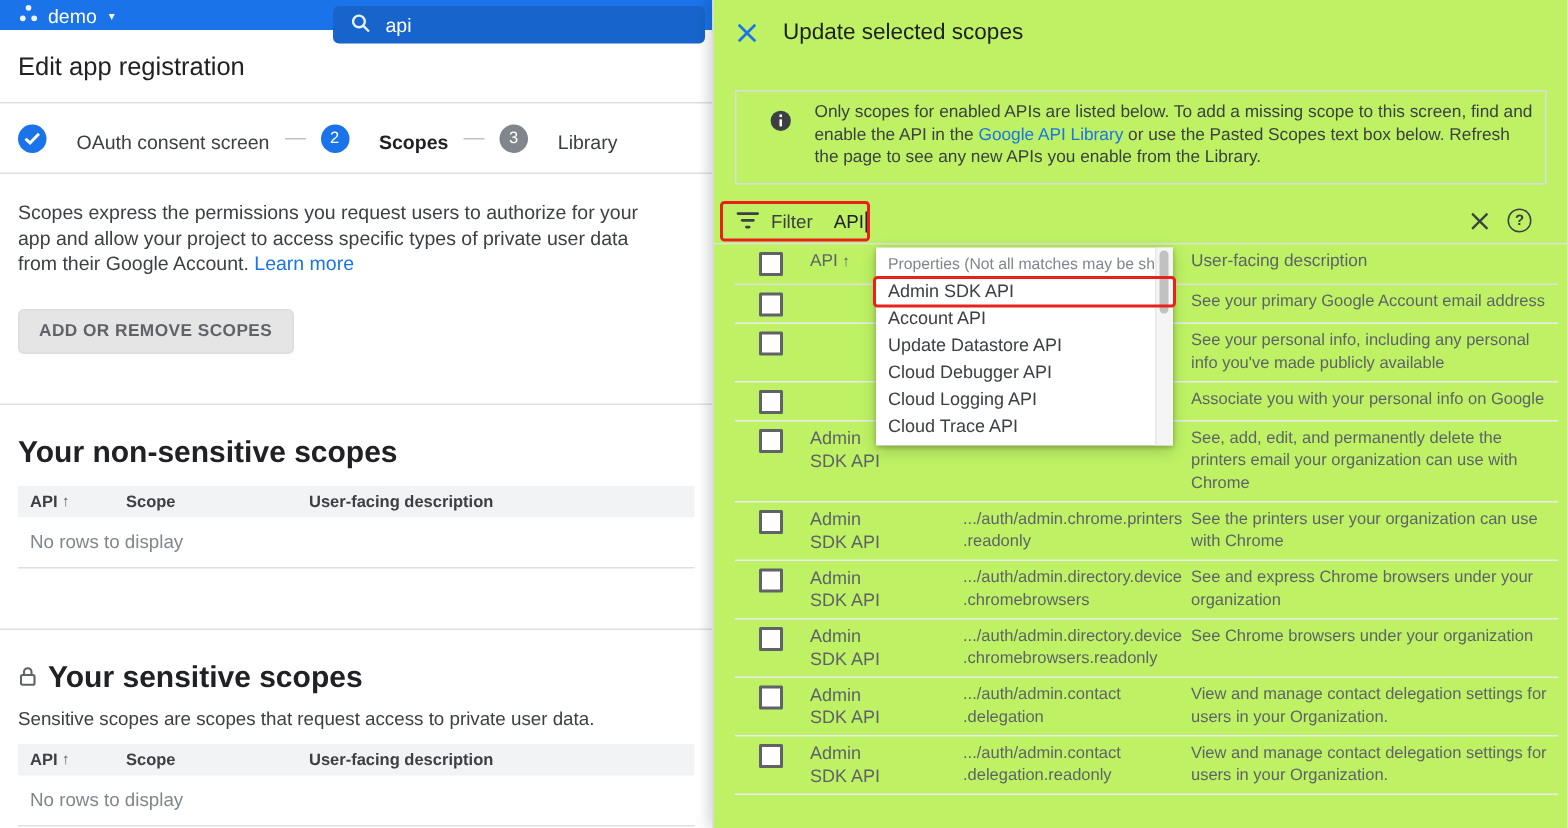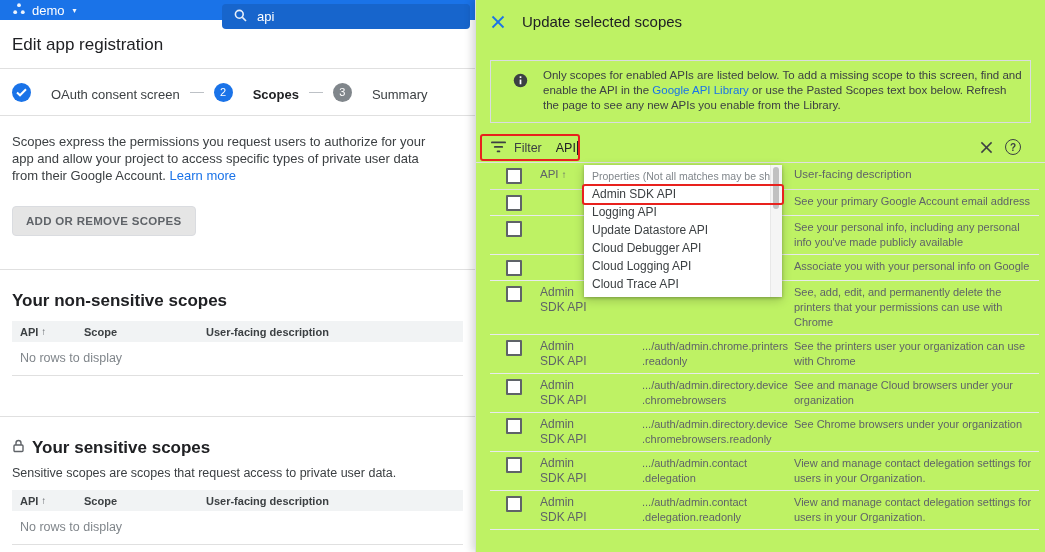--- a/index.html
+++ b/index.html
@@ -34,21 +34,21 @@
   .intro{margin:17px 12px 0;width:432px;font-size:13px;line-height:17px;color:#3c4043}
   a{color:var(--c-link,#1a73e8);text-decoration:none;cursor:pointer}
 
   .stroked-btn{margin:22px 0 0 12px;background:#e5e5e5;border:1px solid #dadce0;border-radius:4px;
     padding:8px 13px;font-size:11.5px;font-weight:700;letter-spacing:.3px;color:var(--c-muted,#5f6368);
     font-family:inherit;cursor:pointer}
 
   .hdivider{border-top:1px solid #e0e0e0;margin-top:33px}
   .hdivider.second{margin-top:40px}
 
-  h2{font-size:17px;font-weight:700;margin:21px 0 0 12px;color:var(--c-text,#202124);display:flex;align-items:center;gap:7px}
+  h2{font-size:20px;font-weight:700;margin:21px 0 0 12px;color:var(--c-text,#202124);display:flex;align-items:center;gap:7px}
   .subtitle{margin:8px 14px 0 12px;font-size:12.5px;color:#3c4043}
 
   .ltable-header{margin:10px 12px 0;height:21px;background:#f1f3f4;display:flex;align-items:center;
     font-size:11px;font-weight:700;color:#3c4043}
   .lt-api{width:64px;padding-left:8px;display:flex;gap:3px;align-items:center}
   .lt-scope{width:122px}
   .lt-desc{flex:1}
   .sort-arrow{color:var(--c-muted,#5f6368);font-weight:400;font-size:10px}
   .empty-row{margin:0 12px;padding:9px 0 10px 8px;font-size:12.5px;color:#80868b;border-bottom:1px solid #e0e0e0}
 
@@ -137,21 +137,21 @@
         <span class="step-label">OAuth consent screen</span>
       </div>
       <span class="dash"></span>
       <div class="step">
         <span class="circle active">2</span>
         <span class="step-label bold">Scopes</span>
       </div>
       <span class="dash"></span>
       <div class="step">
         <span class="circle inactive">3</span>
-        <span class="step-label">Summary</span>
+        <span class="step-label">Library</span>
       </div>
     </div>
 
     <div class="intro">
       <span>Scopes express the permissions you request users to authorize for your app and allow your project to access specific types of private user data from their Google Account. </span><a>Learn more</a>
     </div>
 
     <button class="stroked-btn">ADD OR REMOVE SCOPES</button>
 
     <div class="hdivider"></div>
@@ -271,21 +271,21 @@
       </div>
       <div class="prow">
         <div class="ccb">
             <span class="checkbox"></span>
           </div>
         <div class="capi">Admin SDK API</div>
         <div class="cscope">
             <span class="sline"></span>
             <span class="sline"></span>
           </div>
-        <div class="cdesc">See, add, edit, and permanently delete the printers that your permissions can use with Chrome</div>
+        <div class="cdesc">See, add, edit, and permanently delete the printers email your organization can use with Chrome</div>
       </div>
       <div class="prow">
         <div class="ccb">
             <span class="checkbox"></span>
           </div>
         <div class="capi">Admin SDK API</div>
         <div class="cscope">
             <span class="sline">.../auth/admin.chrome.printers</span>
             <span class="sline">.readonly</span>
           </div>
@@ -293,21 +293,21 @@
       </div>
       <div class="prow">
         <div class="ccb">
             <span class="checkbox"></span>
           </div>
         <div class="capi">Admin SDK API</div>
         <div class="cscope">
             <span class="sline">.../auth/admin.directory.device</span>
             <span class="sline">.chromebrowsers</span>
           </div>
-        <div class="cdesc">See and manage Cloud browsers under your organization</div>
+        <div class="cdesc">See and express Chrome browsers under your organization</div>
       </div>
       <div class="prow">
         <div class="ccb">
             <span class="checkbox"></span>
           </div>
         <div class="capi">Admin SDK API</div>
         <div class="cscope">
             <span class="sline">.../auth/admin.directory.device</span>
             <span class="sline">.chromebrowsers.readonly</span>
           </div>
@@ -334,21 +334,21 @@
             <span class="sline">.delegation.readonly</span>
           </div>
         <div class="cdesc">View and manage contact delegation settings for users in your Organization.</div>
       </div>
 
     </div>
 
     <div class="dropdown">
       <div class="dd-header">Properties (Not all matches may be shown)</div>
       <div class="dd-item">Admin SDK API</div>
-      <div class="dd-item">Logging API</div>
+      <div class="dd-item">Account API</div>
       <div class="dd-item">Update Datastore API</div>
       <div class="dd-item">Cloud Debugger API</div>
       <div class="dd-item">Cloud Logging API</div>
       <div class="dd-item">Cloud Trace API</div>
       <div class="dd-scroll">
           <div class="dd-thumb"></div>
         </div>
     </div>
     <div class="annot annot-item"></div>
   </div>

